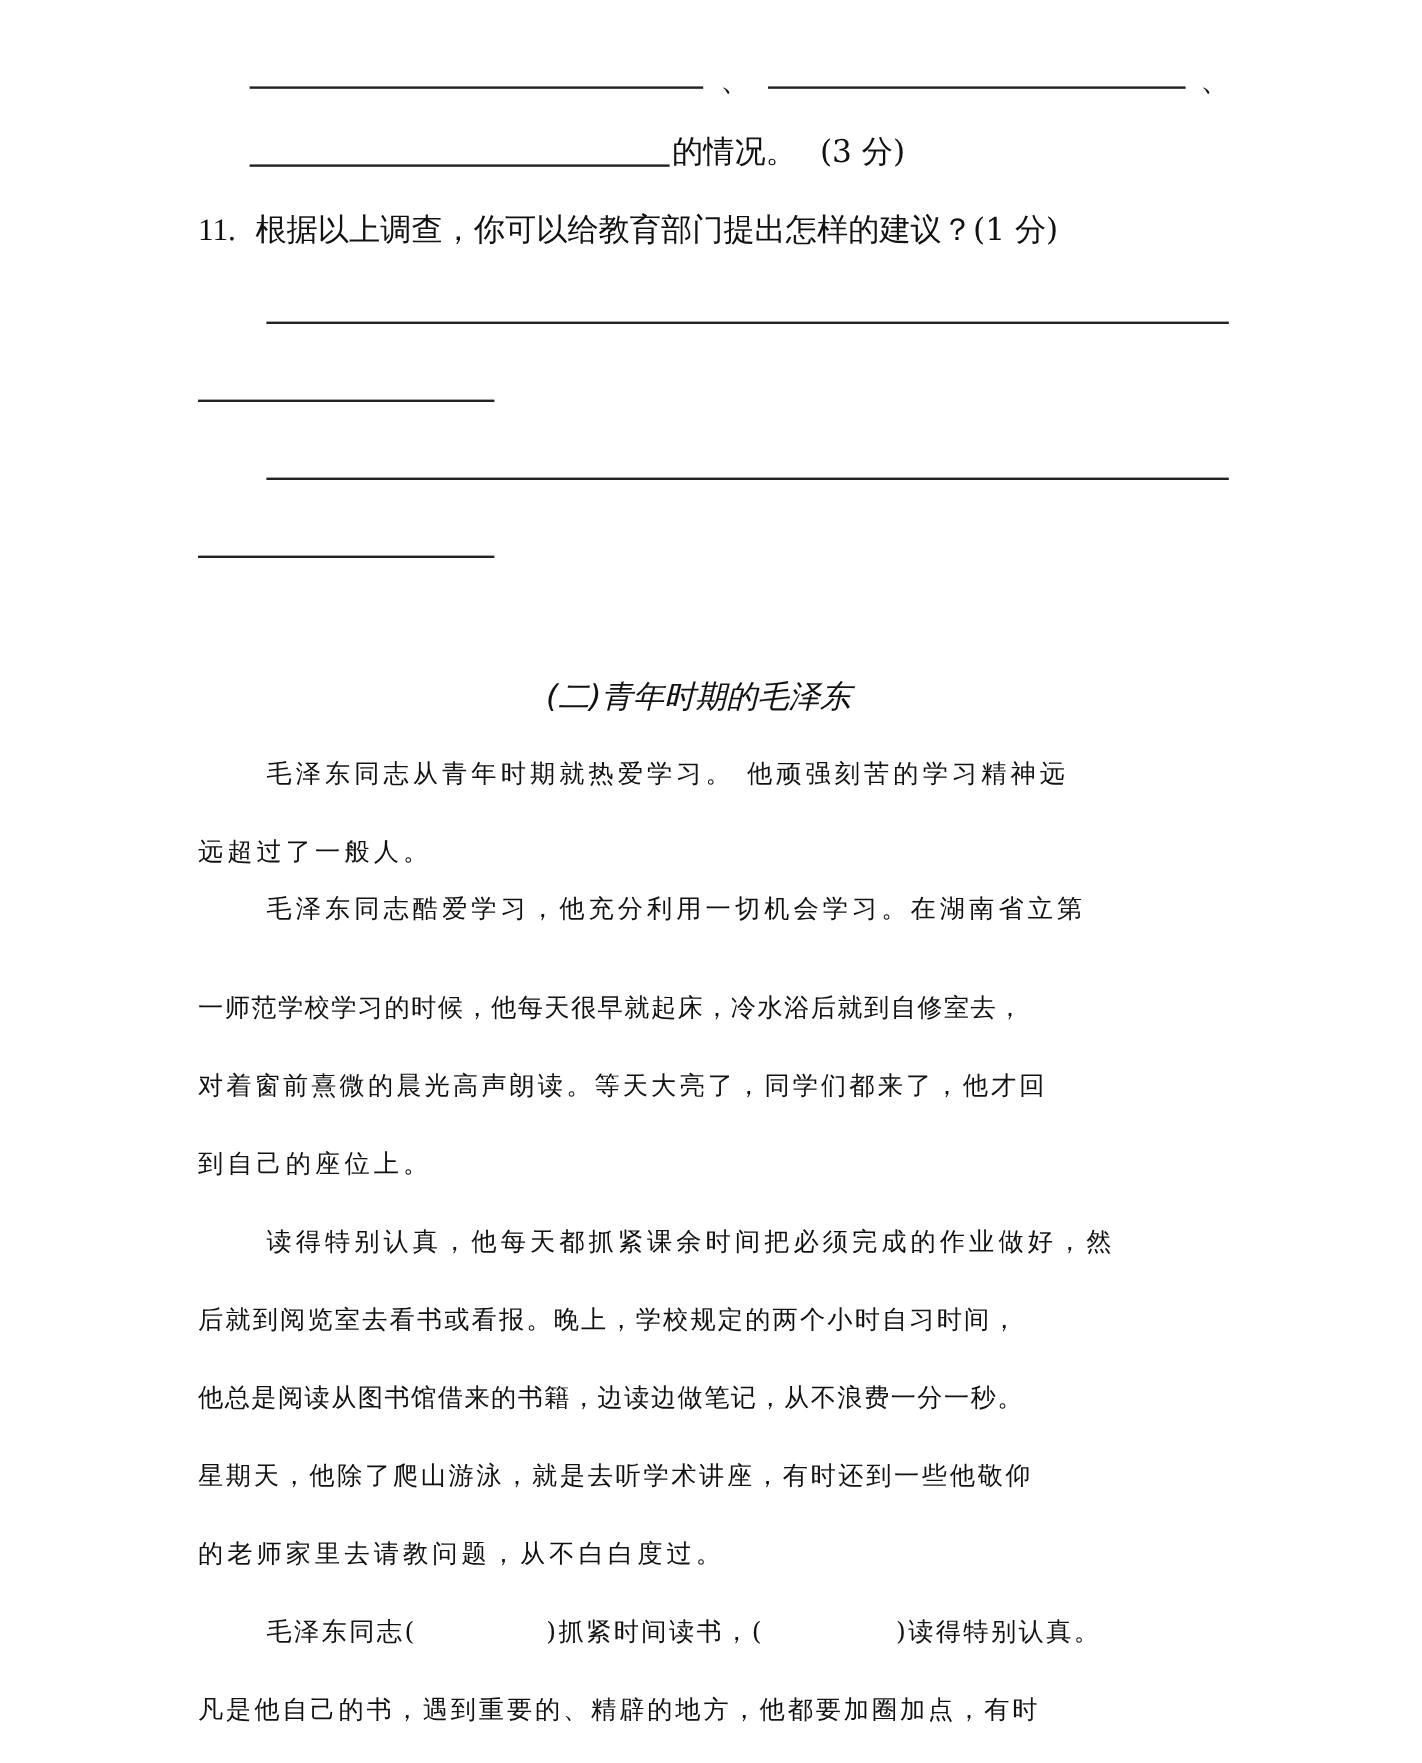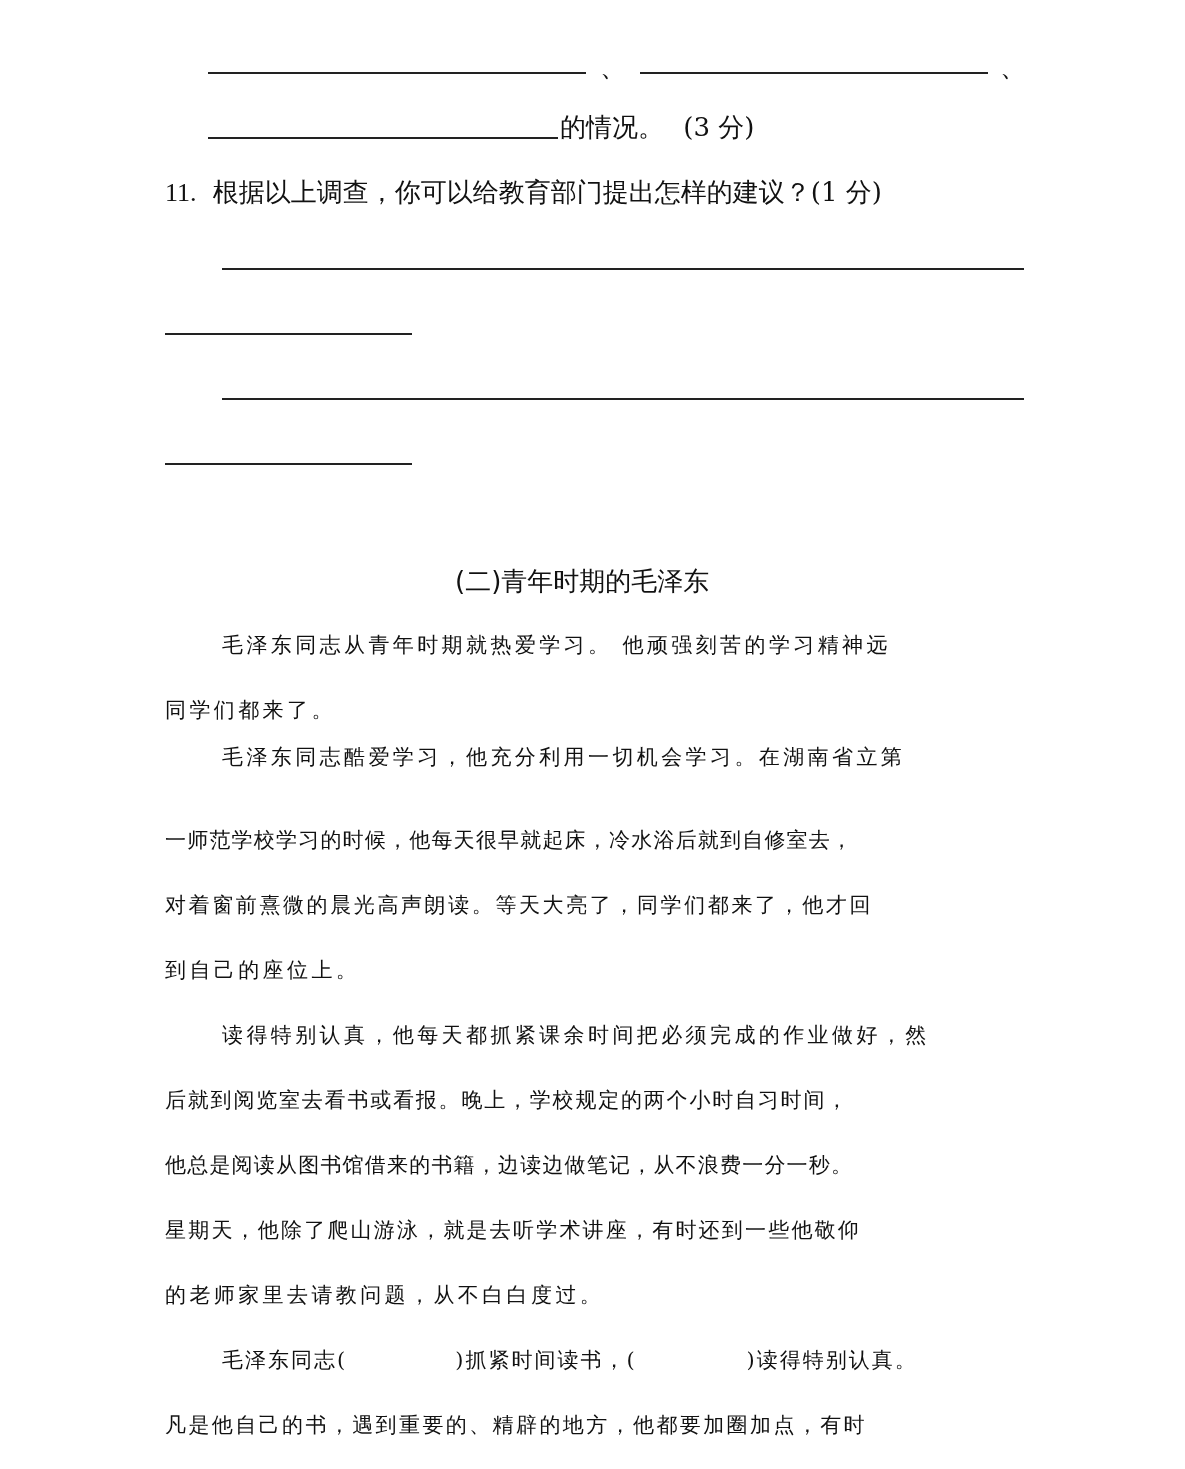--- a/index.html
+++ b/index.html
@@ -4,21 +4,21 @@
   <style>
     html, body { margin: 0; padding: 0; background: #ffffff; }
     body {
       width: 1185px; height: 1469px; position: relative; overflow: hidden;
       font-family: "DejaVu Serif", "Liberation Serif", serif;
       color: #111111;
     }
     .abs { position: absolute; white-space: nowrap; }
     .line { position: absolute; height: 2px; background: #222222; }
     .txt { font-size: 26px; line-height: 34px; }
-    .title { font-family: "DejaVu Sans", "Liberation Sans", sans-serif; font-size: 26px; line-height: 34px; }
+    .title { font-family: "DejaVu Sans", "Liberation Sans", sans-serif; font-size: 26px; line-height: 34px; font-style: italic; }
     .para { font-size: 21px; letter-spacing: 3.4px; line-height: 34px; }
     .sans { font-family: Liberation Serif, serif; }
   </style>
 </head>
 <body>
 
 <div class="line" style="left:208px; top:72px; width:378px;"></div>
 <div class="abs txt" style="left:600px; top:50px;">、</div>
 <div class="line" style="left:640px; top:72px; width:348px;"></div>
 <div class="abs txt" style="left:1000px; top:50px;">、</div>
@@ -35,21 +35,21 @@
 </div>
 
 <div class="line" style="left:222px; top:268px; width:802px;"></div>
 <div class="line" style="left:165px; top:333px; width:247px;"></div>
 <div class="line" style="left:222px; top:398px; width:802px;"></div>
 <div class="line" style="left:165px; top:463px; width:247px;"></div>
 
 <div class="abs title" style="left:455px; top:564px;">(二)青年时期的毛泽东</div>
 
 <div class="abs para" style="left:222px; top:628px;">毛泽东同志从青年时期就热爱学习。 他顽强刻苦的学习精神远</div>
-<div class="abs para" style="left:165px; top:693px;">同学们都来了。</div>
+<div class="abs para" style="left:165px; top:693px;">远超过了一般人。</div>
 
 <div class="abs para" style="left:222px; top:740px;">毛泽东同志酷爱学习，他充分利用一切机会学习。在湖南省立第</div>
 <div class="abs para" style="left:165px; top:823px; letter-spacing:1.2px;">一师范学校学习的时候，他每天很早就起床，冷水浴后就到自修室去，</div>
 <div class="abs para" style="left:165px; top:888px; letter-spacing:2.6px;">对着窗前熹微的晨光高声朗读。等天大亮了，同学们都来了，他才回</div>
 <div class="abs para" style="left:165px; top:953px;">到自己的座位上。</div>
 
 <div class="abs para" style="left:222px; top:1018px;">读得特别认真，他每天都抓紧课余时间把必须完成的作业做好，然</div>
 <div class="abs para" style="left:165px; top:1083px; letter-spacing:1.8px;">后就到阅览室去看书或看报。晚上，学校规定的两个小时自习时间，</div>
 <div class="abs para" style="left:165px; top:1148px; letter-spacing:1.2px;">他总是阅读从图书馆借来的书籍，边读边做笔记，从不浪费一分一秒。</div>
 <div class="abs para" style="left:165px; top:1213px; letter-spacing:2.2px;">星期天，他除了爬山游泳，就是去听学术讲座，有时还到一些他敬仰</div>

